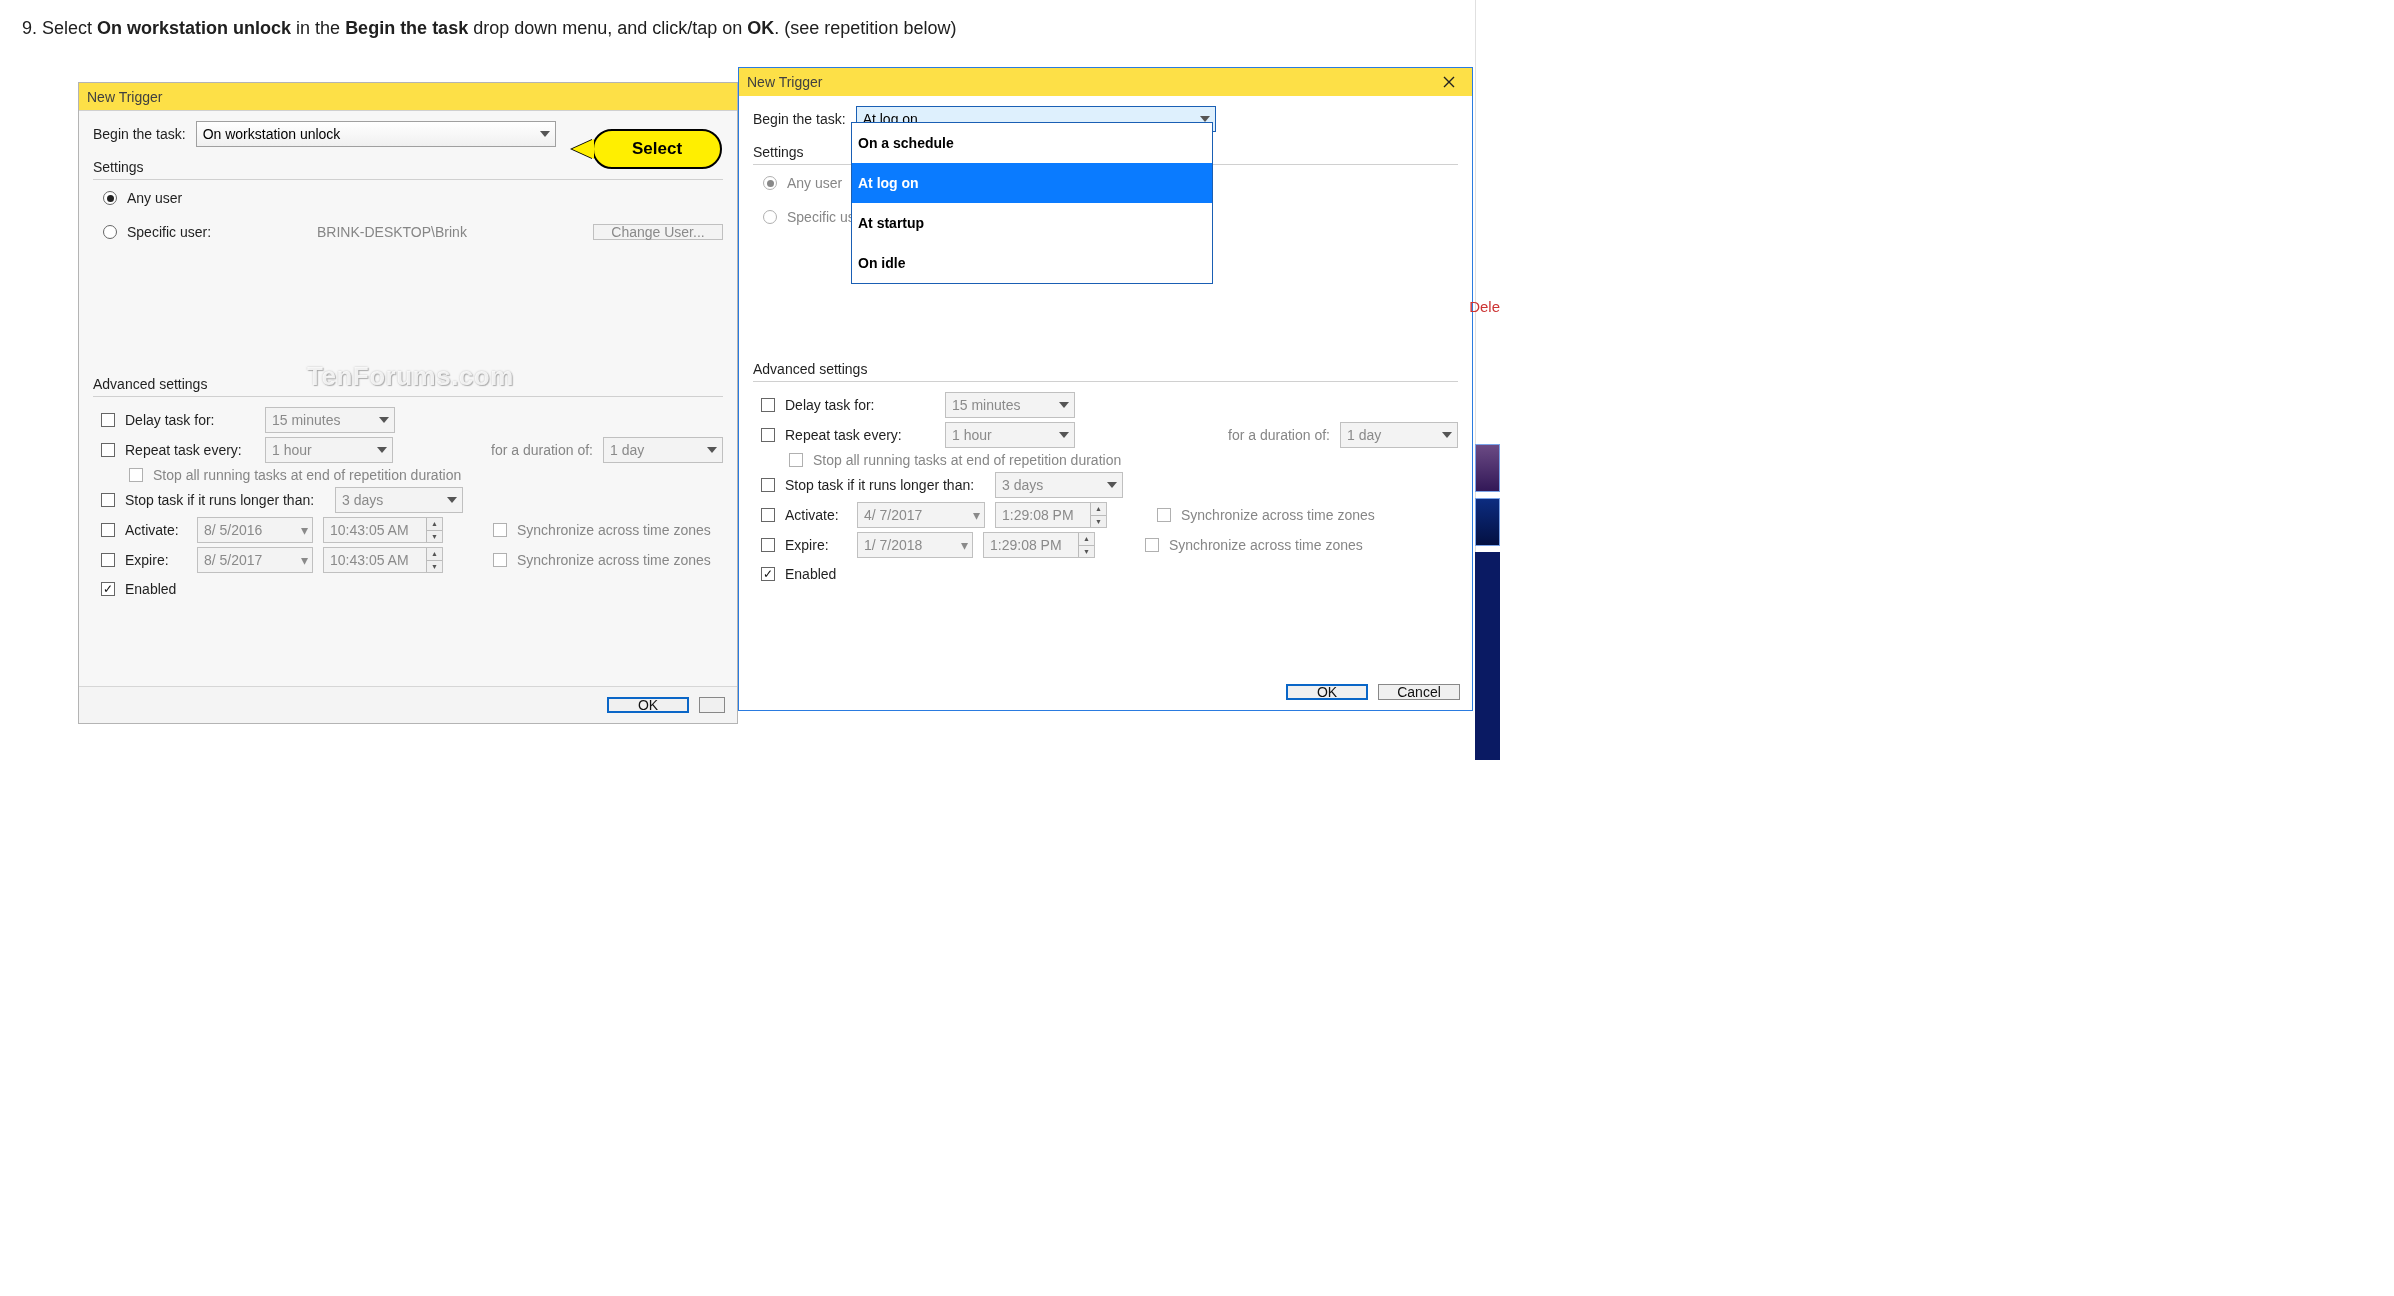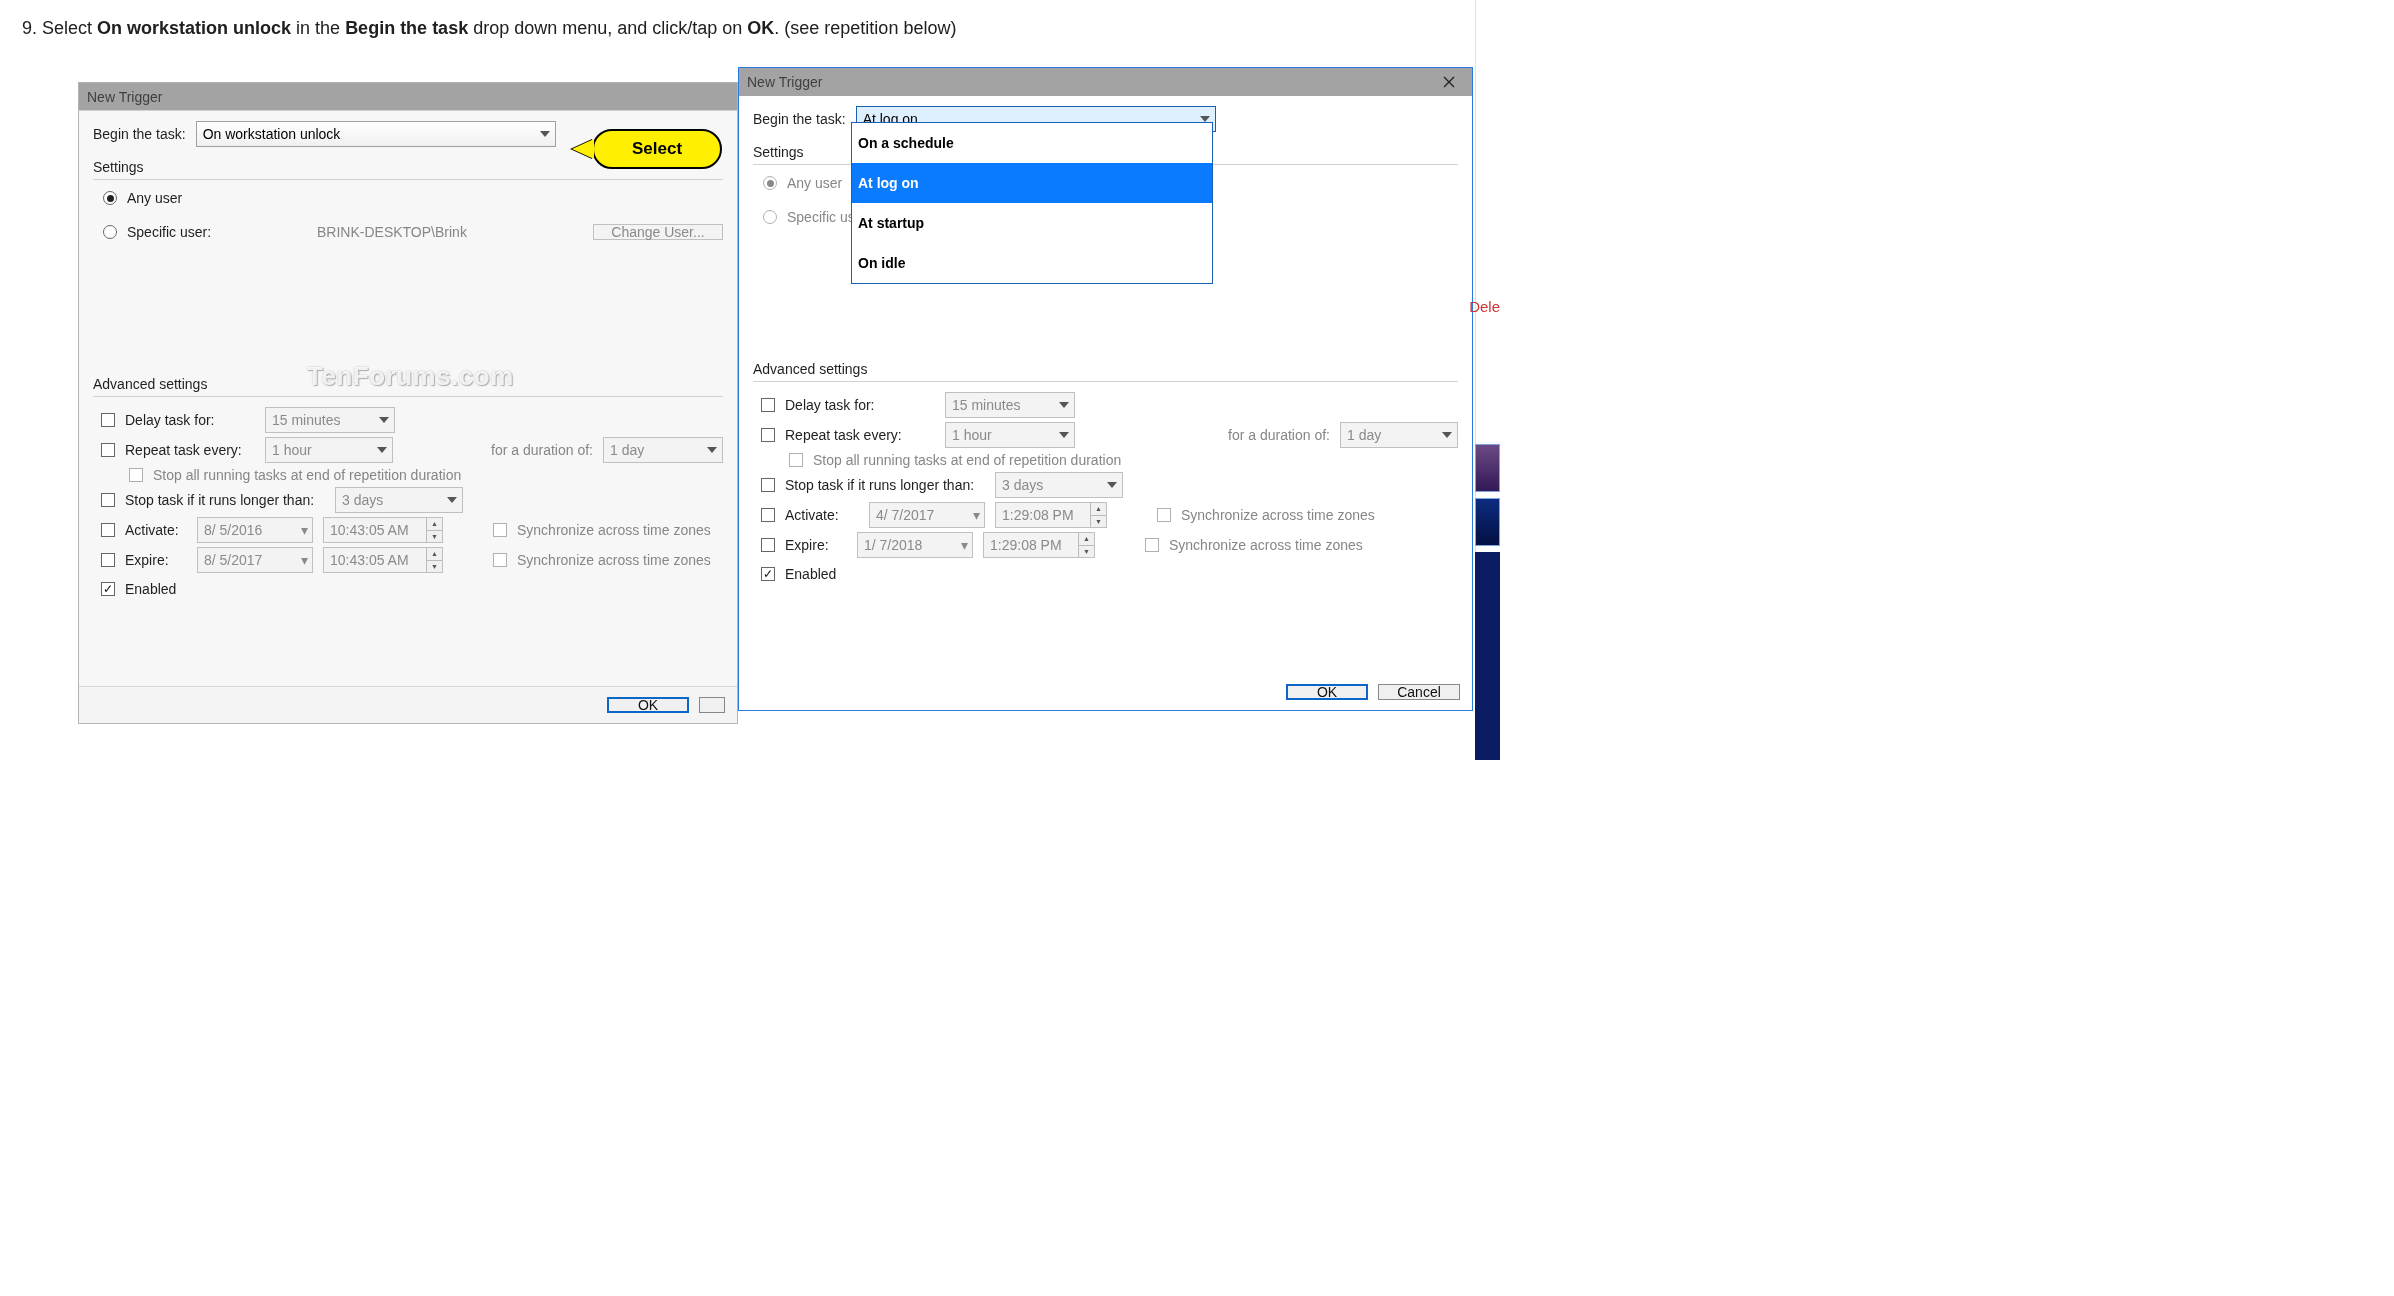--- a/index.html
+++ b/index.html
@@ -30,21 +30,21 @@
     background: #fafafa;
     border: 1px solid #b4b4b4;
     display: flex;
     flex-direction: column;
   }
   .win-titlebar {
     height: 28px;
     display: flex;
     align-items: center;
     padding: 0 8px;
-    background: #a3a3a3;
+    background: #fde047;
     border-bottom: 1px solid #d0d0d0;
     color: #404040;
     font-size: 14px;
     gap: 28px;
   }
   .win-close {
     margin-left: auto;
     width: 30px; height: 22px;
     display: flex; align-items: center; justify-content: center;
     color: #222;
@@ -348,21 +348,21 @@
         <span class="check"></span>
         <span class="label" style="width:200px;">Stop task if it runs longer than:</span>
         <div class="combo disabled" style="width:128px;">
             <span>3 days</span>
             <span class="caret"></span>
           </div>
       </div>
       <div class="row" style="padding-left:8px;">
         <span class="check"></span>
         <span class="label" style="width:62px;">Activate:</span>
-        <div class="input disabled" style="width:116px;margin-left:12px;">
+        <div class="input disabled" style="width:128px;">
             <span>4/ 7/2017</span>
             <span style="position:absolute;right:4px;">▾</span>
           </div>
         <div class="input disabled" style="width:112px;">
             <span>1:29:08 PM</span>
             <div class="spinner">
               <div>▲</div>
               <div>▼</div>
             </div>
           </div>

